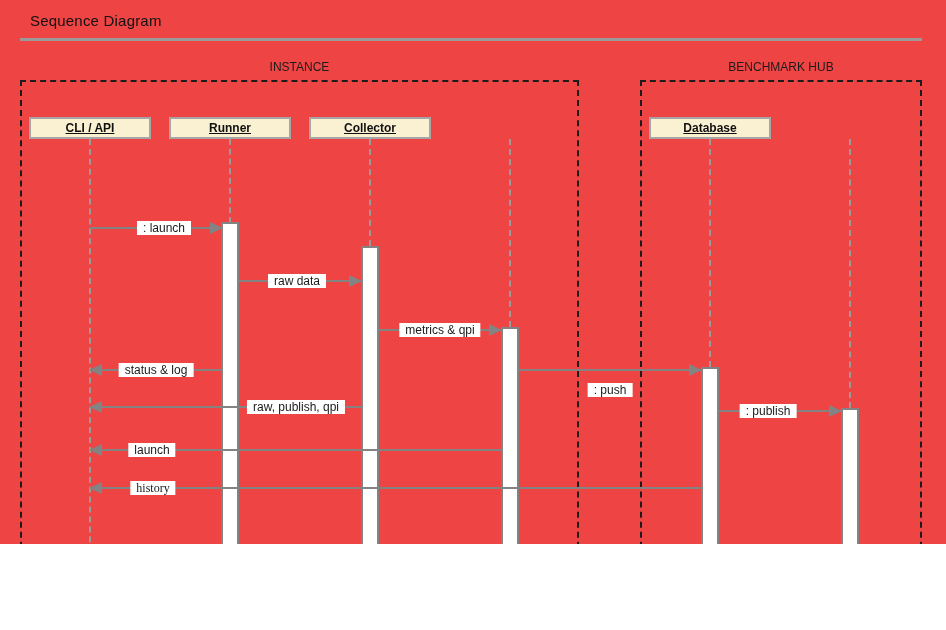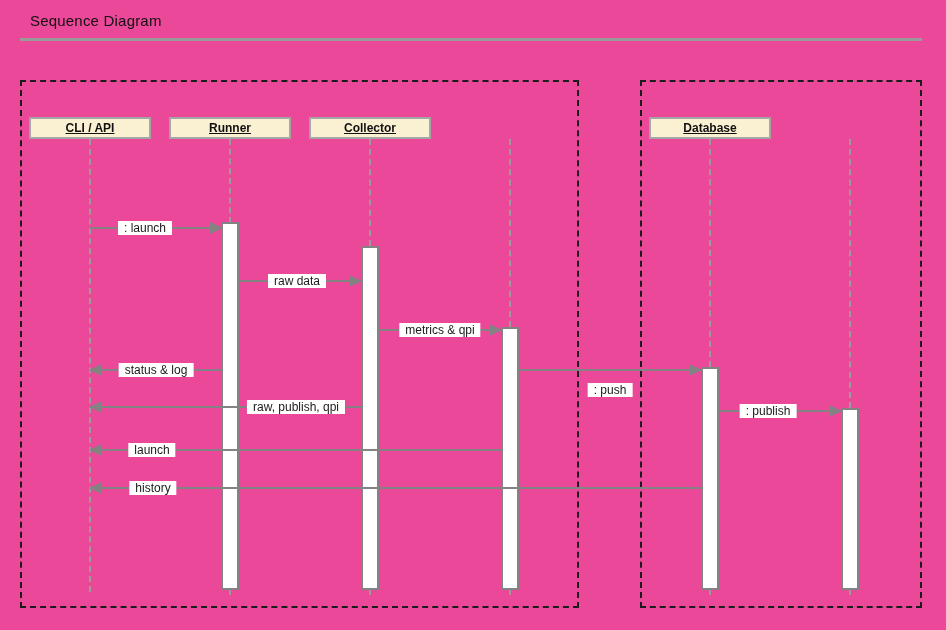--- a/index.html
+++ b/index.html
@@ -1,17 +1,17 @@
 <!DOCTYPE html>
 <html style="--ink: #1a1a1a; --line-gray: #838383; --lifeline-gray: #9a9a9a; --frame-border: #1c1c1c; --header-fill: #faf0d2; --header-border: #a6a6a6; --rule-gray: #9a9a9a;"><head>
 <meta charset="utf-8">
 <style>
   html,body { margin:0; padding:0; background:#fff; }
   .stage {
-    position:relative; width:946px; height:630px; background:#ec4899;
+    position:relative; width:946px; height:544px; background:#ef4444;
     font-family:"Liberation Sans", sans-serif; color:var(--ink,#1a1a1a);
     overflow:hidden;
   }
   .page-title {
     position:absolute; left:30px; top:12px;
     font-size:15px; color:#111; letter-spacing:.2px;
   }
   .title-rule {
     position:absolute; left:20px; top:38px; width:902px; height:3px;
     background:var(--rule-gray,#9a9a9a);
@@ -72,39 +72,41 @@
   .msg { position:absolute; height:2px; background:var(--line-gray,#838383); }
   .msg .label {
     position:absolute; top:1px; transform:translate(-50%,-50%);
     background:#fff; padding:0 6px; font-size:12px; white-space:nowrap;
     color:#1a1a1a; line-height:14px;
   }
   .ah { position:absolute; width:0; height:0; top:-5px; }
   .ah-right { right:-1px; border-top:6px solid transparent; border-bottom:6px solid transparent; border-left:13px solid var(--line-gray,#838383); }
   .ah-left  { left:-1px;  border-top:6px solid transparent; border-bottom:6px solid transparent; border-right:13px solid var(--line-gray,#838383); }
 
-  .m-launch  { left:90px;  top:227px; width:132px; } .m-launch  .label { left:55px;text-align:center; }
+  .m-launch  { left:90px;  top:227px; width:132px; } .m-launch  .label { left:74px;text-align:center; }
   .m-rawdata { left:239px; top:248px; width:122px;margin-top:32px; } .m-rawdata .label { left:58px; }
   .m-metrics { left:379px; top:329px; width:122px; } .m-metrics .label { left:61px; }
   .m-status  { left:90px;  top:369px; width:131px; } .m-status  .label { left:66px; }
   .m-push    { left:519px; top:369px; width:182px; } .m-push    .label { left:91px;margin-top:20px; }
   .m-rmq     { left:90px;  top:406px; width:271px; } .m-rmq     .label { left:206px; }
   .m-publish { left:719px; top:410px; width:122px; } .m-publish .label { left:49px; }
   .m-report  { left:90px;  top:449px; width:411px; } .m-report  .label { left:62px; }
-  .m-history { left:90px;  top:487px; width:611px; } .m-history .label { left:63px; }
+  .m-history { left:90px;  top:487px; width:611px;font-family:Liberation Serif, serif; } .m-history .label { left:63px; }
 </style>
 </head>
 <body>
 
 <div class="stage">
 
   <div class="page-title">Sequence Diagram</div>
   <div class="title-rule"></div>
 
+  <div class="frame-label frame-label-instance">INSTANCE</div>
   <div class="frame frame-instance"></div>
+  <div class="frame-label frame-label-hub">BENCHMARK HUB</div>
   <div class="frame frame-hub"></div>
 
   <div class="lifeline ll-cli"></div>
   <div class="lifeline ll-runner"></div>
   <div class="lifeline ll-collector"></div>
   <div class="lifeline ll-reporter"></div>
   <div class="lifeline ll-database"></div>
   <div class="lifeline ll-dashboard"></div>
 
   <div class="participant p-cli">CLI / API</div>

